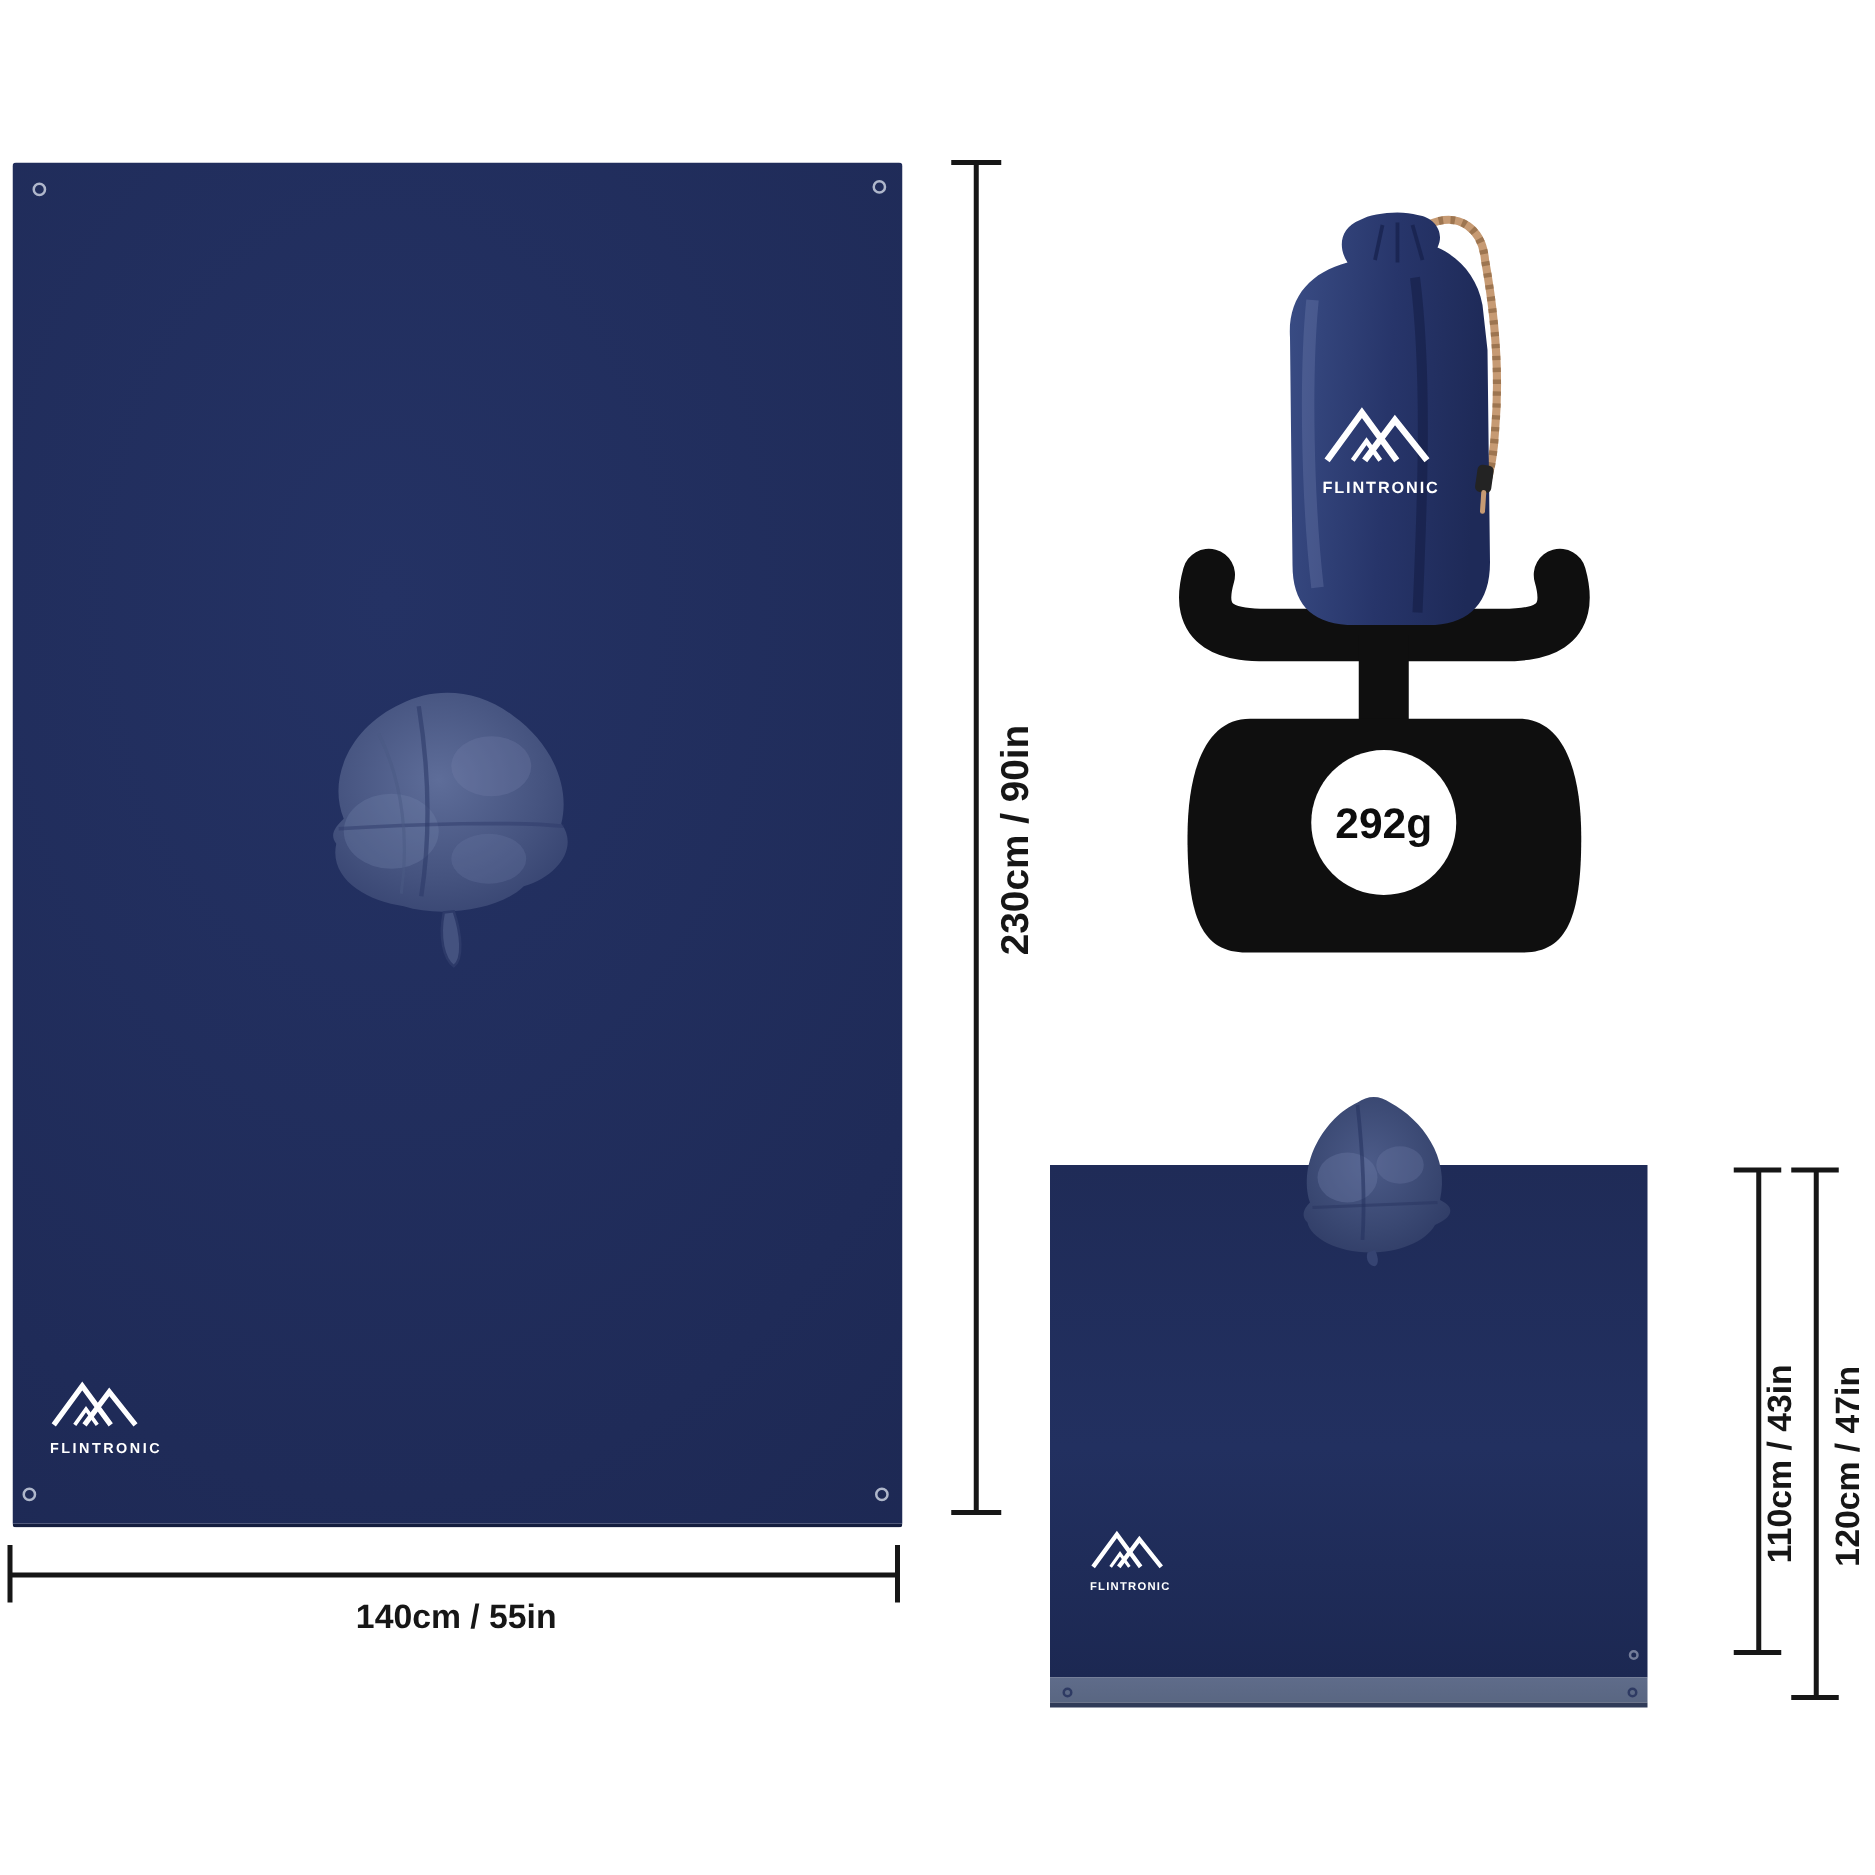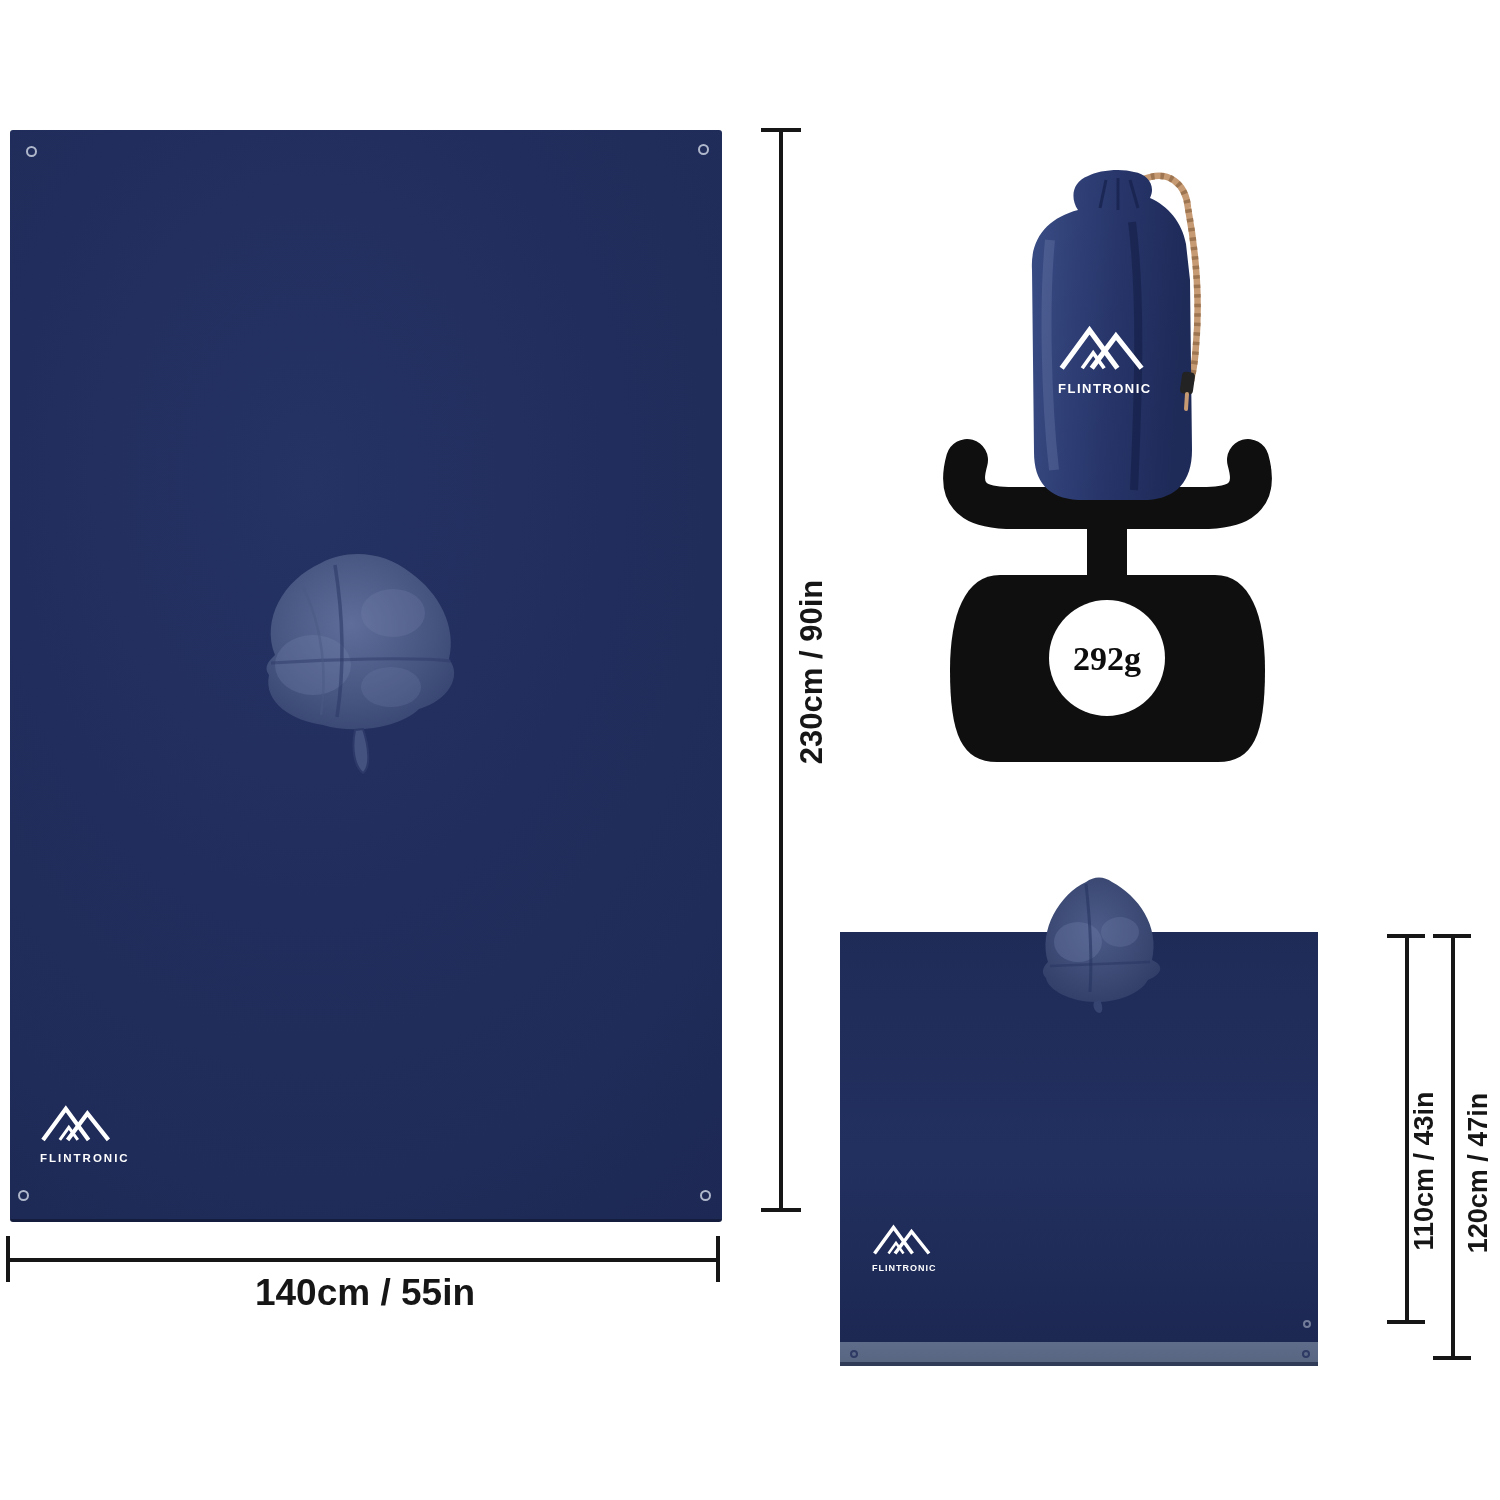--- a/index.html
+++ b/index.html
@@ -37,30 +37,30 @@
   .hood-svg { position:absolute; }
 
   
   .dim-line, .dim-cap { position:absolute; background:#161616; }
   .dim-label {
     position:absolute; color:#161616; font-weight:bold;
     text-align:center; white-space:nowrap;
   }
   .dim-label.rot { transform:rotate(-90deg); }
   .lbl-230 { left:632px; top:652px; width:360px; height:40px; font-size:31px; line-height:40px; }
-  .lbl-140 { left:165px; top:1274px; width:400px; height:38px; font-size:37px; line-height:38px; }
+  .lbl-140 { left:165px; top:1274px; width:400px; height:38px; font-size:27px; line-height:38px; }
   .lbl-110 { left:1258px; top:1155px; width:332px; height:32px; font-size:27px; line-height:32px; }
   .lbl-120 { left:1312px; top:1157px; width:332px; height:32px; font-size:27px; line-height:32px; }
 
   
   .scale-svg { position:absolute; left:935px; top:425px; }
   .weight-text {
     position:absolute; left:1047px; top:637px; width:120px; height:44px;
     line-height:44px; text-align:center;
-    font-size:34px; font-weight:bold; color:#0d0d0d;font-family:Liberation Serif, serif;
+    font-size:34px; font-weight:bold; color:#0d0d0d;
   }
 
   
   .bag-svg { position:absolute; left:1010px; top:160px; }
 
   
   .poncho { position:absolute; left:840px; top:862px; width:480px; height:508px; }
   .poncho-body {
     position:absolute; left:0; top:70px; width:478px; height:410px;
     background:linear-gradient(180deg,#1f2b57 0%, #223060 55%, #1c2852 100%);

